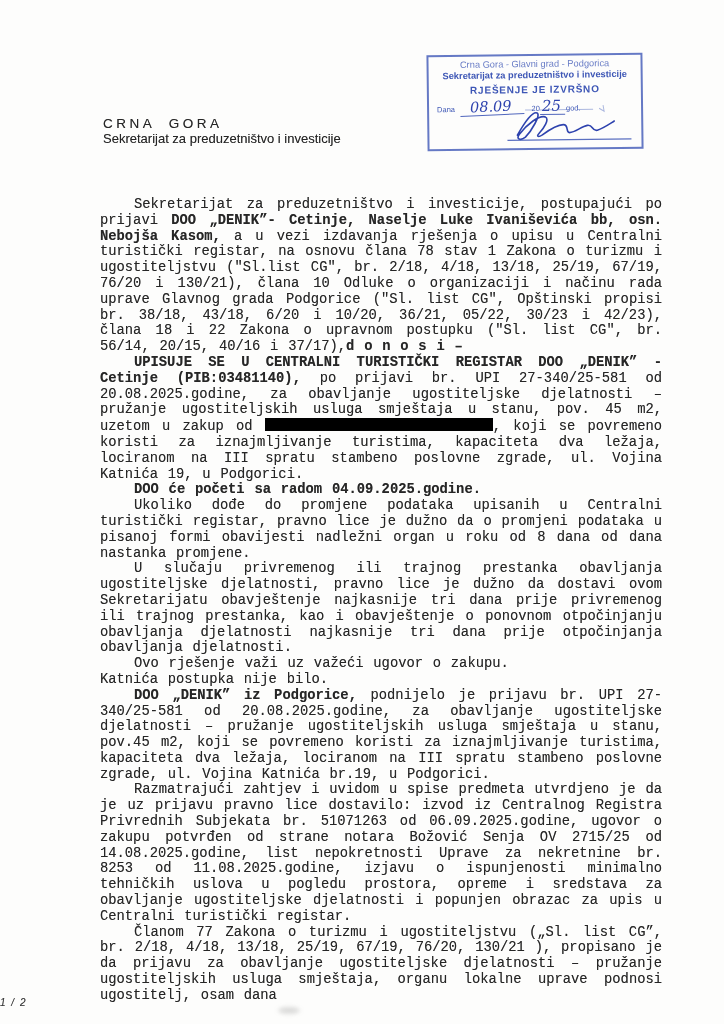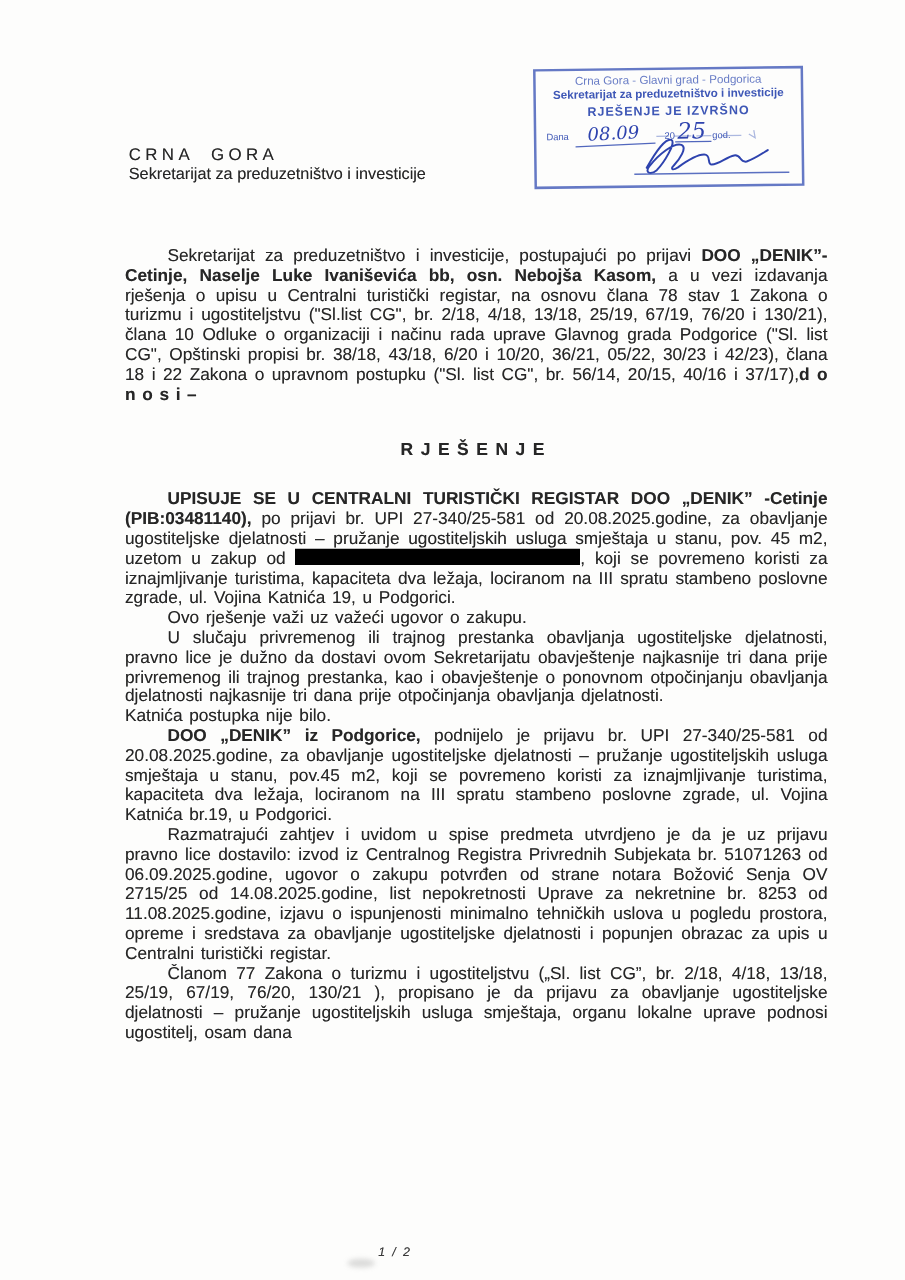--- a/index.html
+++ b/index.html
@@ -22,37 +22,37 @@
     color:#3e57b6;text-align:center;padding-top:3px;
     text-shadow:none;
   }
   .st-l1{font-size:9.3px;line-height:11px;color:rgba(62,87,182,.78);}
   .st-l2{font-size:9.3px;line-height:11.5px;font-weight:700;}
   .st-l3{font-size:10px;line-height:13px;font-weight:700;letter-spacing:.8px;margin-top:1px;}
   .st-date{display:flex;align-items:baseline;padding:3px 6px 0 8px;font-size:7.5px;text-align:left;}
   .hand{font-family:"DejaVu Serif",serif;font-style:italic;color:#2e43ae;}
   .st-hand-date{font-size:14.5px;line-height:14px;border-bottom:1px solid rgba(62,87,182,.9);
     padding:0 12px 1px 10px;margin:0 8px 0 5px;transform:rotate(-2deg);}
-  .st-hand-year{font-size:18px;line-height:13px;border-bottom:1px solid rgba(62,87,182,.9);
+  .st-hand-year{font-size:15px;line-height:13px;border-bottom:1px solid rgba(62,87,182,.9);
     padding:0 4px 1px 2px;margin-right:1px;text-align:right;}
   .st-sig{position:absolute;right:4px;bottom:1px;}
   
   .doc-body{
     position:absolute;left:100px;top:197px;width:562px;
     font-size:13.8px;line-height:15.8px;text-align:justify;word-spacing:1.5px;
   }
-  .doc-body p{margin:0;text-indent:34px;}
+  .doc-body p{margin:0;text-indent:34px;font-family:Liberation Mono, monospace;}
   .doc-body p.noind{text-indent:0;}
   .b{font-weight:700;}
   .redact{display:inline-block;width:228px;height:13px;background:#000;vertical-align:-1px;}
   h2{font-weight:700;text-align:center;text-indent:0;}
   .h-main{font-size:14px;line-height:16px;letter-spacing:6px;margin:28px 0 24px;}
   .h-sub{font-size:13.5px;line-height:16px;letter-spacing:4px;margin:26px 0 20px;}
   
-  .footer{position:absolute;left:0;top:997px;width:632px;text-align:center;
+  .footer{position:absolute;left:0;top:997px;width:632px;
     font-size:10px;font-style:italic;letter-spacing:1.5px;color:#3a3a3a;}
   
   .smudge{position:absolute;left:278px;top:1007px;width:22px;height:7px;background:rgba(120,120,120,.25);
     border-radius:50%;filter:blur(2px);}
 </style>
 </head>
 <body>
 
 <div class="page">
 
@@ -79,25 +79,26 @@
         </g>
         <path d="M30 34 C38 20 46 10 50 12 C54 14 44 30 38 36 C33 40 28 38 32 33 C40 23 52 14 58 16 C63 18 56 28 52 32 C49 35 50 37 55 34 C62 29 70 24 76 24 C82 24 78 32 82 32 C88 32 94 26 100 25 C106 24 104 31 110 30 C116 28 122 24 127 21" fill="none" stroke="#2e43ae" stroke-width="1.6" stroke-linecap="round"></path>
         <path d="M20 39 H144" stroke="#3e57b6" stroke-width="1.2" opacity="0.85" fill="none"></path>
       </svg>
     </div>
   </div>
 
   <div class="doc-body">
     <p><span>Sekretarijat za preduzetništvo i investicije, postupajući po prijavi </span><span class="b">DOO „DENIK”- Cetinje, Naselje Luke Ivaniševića bb, osn. Nebojša Kasom,</span><span> a u vezi izdavanja rješenja o upisu u Centralni turistički registar, na osnovu člana 78 stav 1 Zakona o turizmu i ugostiteljstvu ("Sl.list CG", br. 2/18, 4/18, 13/18, 25/19, 67/19, 76/20 i 130/21), člana 10 Odluke o organizaciji i načinu rada uprave Glavnog grada Podgorice ("Sl. list CG", Opštinski propisi br. 38/18, 43/18, 6/20 i 10/20, 36/21, 05/22, 30/23 i 42/23), člana 18 i 22 Zakona o upravnom postupku ("Sl. list CG", br. 56/14, 20/15, 40/16 i 37/17),</span><span class="b">d o n o s i –</span></p>
 
-    <h2 class="h-main">RJEŠENJE</h2>
 
     <p><span class="b">UPISUJE SE U CENTRALNI TURISTIČKI REGISTAR DOO „DENIK” -Cetinje (PIB:03481140),</span><span> po prijavi br. UPI 27-340/25-581 od 20.08.2025.godine, za obavljanje ugostiteljske djelatnosti – pružanje ugostiteljskih usluga smještaja u stanu, pov. 45 m2, uzetom u zakup od </span><span class="redact"></span><span>, koji se povremeno koristi za iznajmljivanje turistima, kapaciteta dva ležaja, lociranom na III spratu stambeno poslovne zgrade, ul. Vojina Katnića 19, u Podgorici.</span></p>
+    <p><span class="b">DOO će početi sa radom 04.09.2025.godine.</span></p>
+    <p><span>Ukoliko dođe do promjene podataka upisanih u Centralni turistički registar, pravno lice je dužno da o promjeni podataka u pisanoj formi obavijesti nadležni organ u roku od 8 dana od dana nastanka promjene.</span></p>
+    <p><span>U slučaju privremenog ili trajnog prestanka obavljanja ugostiteljske djelatnosti, pravno lice je dužno da dostavi ovom Sekretarijatu obavještenje najkasnije tri dana prije privremenog ili trajnog prestanka, kao i obavještenje o ponovnom otpočinjanju obavljanja djelatnosti najkasnije tri dana prije otpočinjanja obavljanja djelatnosti.</span></p>
     <p><span>Ovo rješenje važi uz važeći ugovor o zakupu.</span></p>
-    <p><span>U slučaju privremenog ili trajnog prestanka obavljanja ugostiteljske djelatnosti, pravno lice je dužno da dostavi ovom Sekretarijatu obavještenje najkasnije tri dana prije privremenog ili trajnog prestanka, kao i obavještenje o ponovnom otpočinjanju obavljanja djelatnosti najkasnije tri dana prije otpočinjanja obavljanja djelatnosti.</span></p>
     <p class="noind"><span>Katnića postupka nije bilo.</span></p>
 
 
     <p><span class="b">DOO „DENIK” iz Podgorice,</span><span> podnijelo je prijavu br. UPI 27-340/25-581 od 20.08.2025.godine, za obavljanje ugostiteljske djelatnosti – pružanje ugostiteljskih usluga smještaja u stanu, pov.45 m2, koji se povremeno koristi za iznajmljivanje turistima, kapaciteta dva ležaja, lociranom na III spratu stambeno poslovne zgrade, ul. Vojina Katnića br.19, u Podgorici.</span></p>
     <p><span>Razmatrajući zahtjev i uvidom u spise predmeta utvrdjeno je da je uz prijavu pravno lice dostavilo: izvod iz Centralnog Registra Privrednih Subjekata br. 51071263 od 06.09.2025.godine, ugovor o zakupu potvrđen od strane notara Božović Senja OV 2715/25 od 14.08.2025.godine, list nepokretnosti Uprave za nekretnine br. 8253 od 11.08.2025.godine, izjavu o ispunjenosti minimalno tehničkih uslova u pogledu prostora, opreme i sredstava za obavljanje ugostiteljske djelatnosti i popunjen obrazac za upis u Centralni turistički registar.</span></p>
     <p><span>Članom 77 Zakona o turizmu i ugostiteljstvu („Sl. list CG”, br. 2/18, 4/18, 13/18, 25/19, 67/19, 76/20, 130/21 ), propisano je da prijavu za obavljanje ugostiteljske djelatnosti – pružanje ugostiteljskih usluga smještaja, organu lokalne uprave podnosi ugostitelj, osam dana</span></p>
   </div>
 
   <div class="smudge"></div>
 

